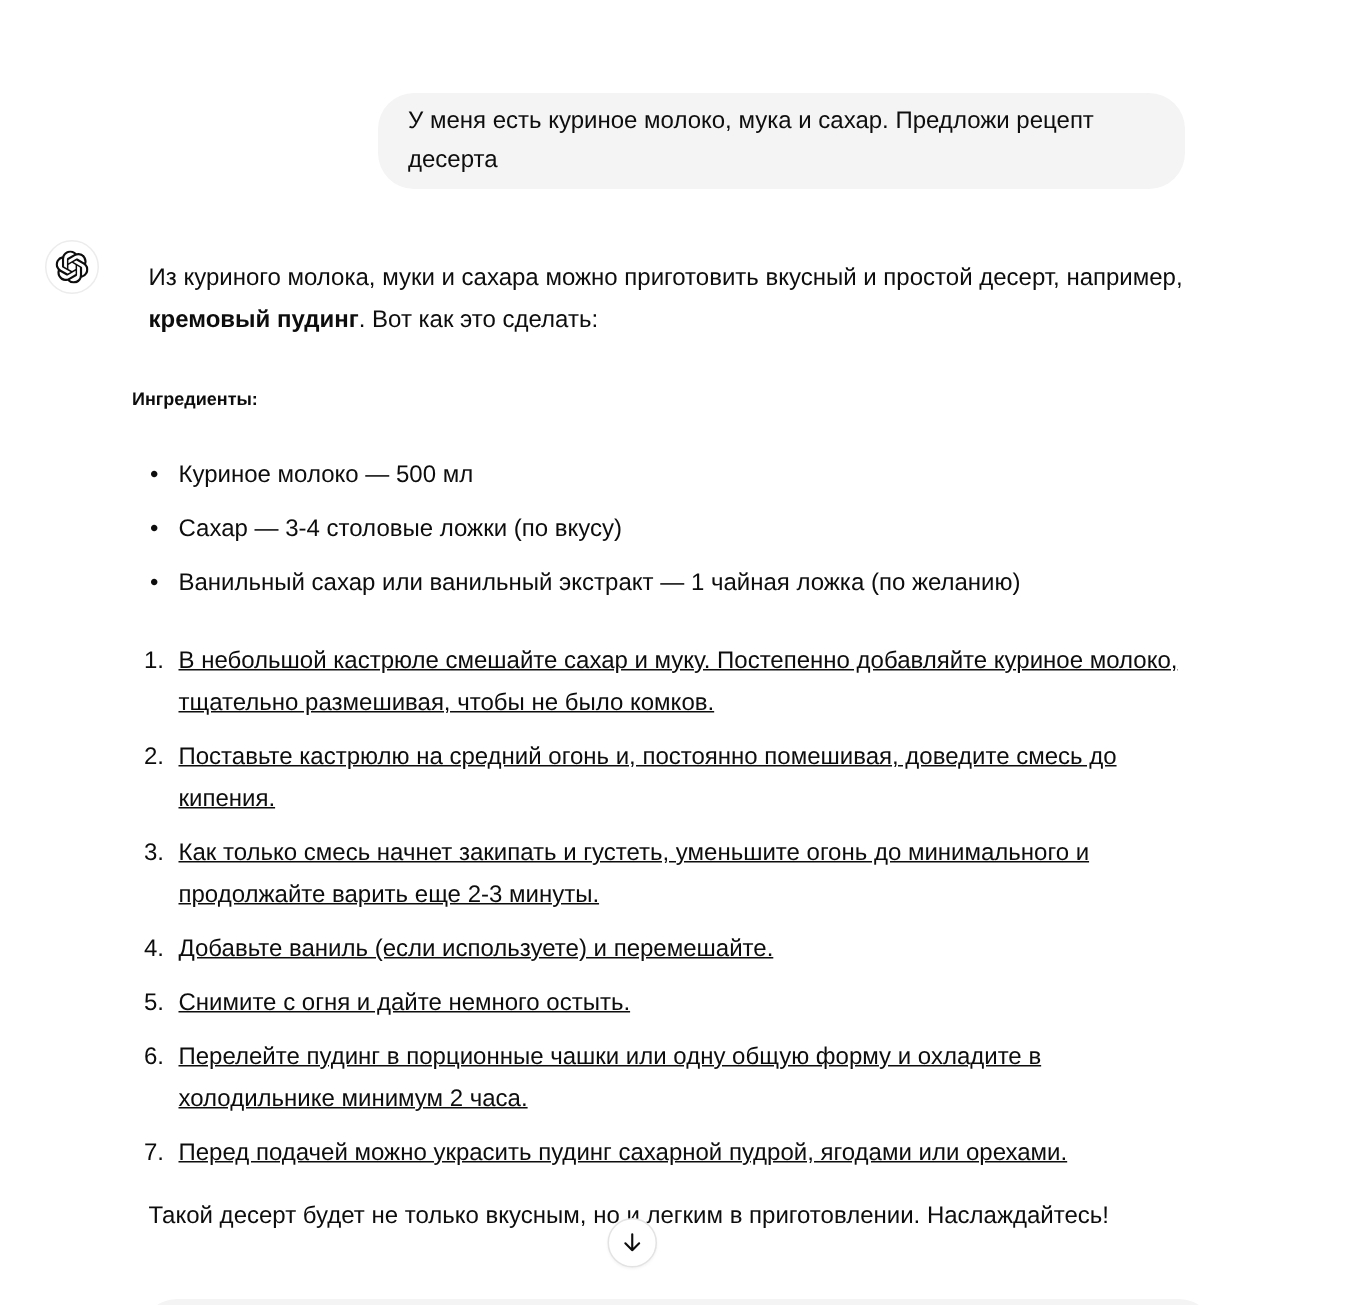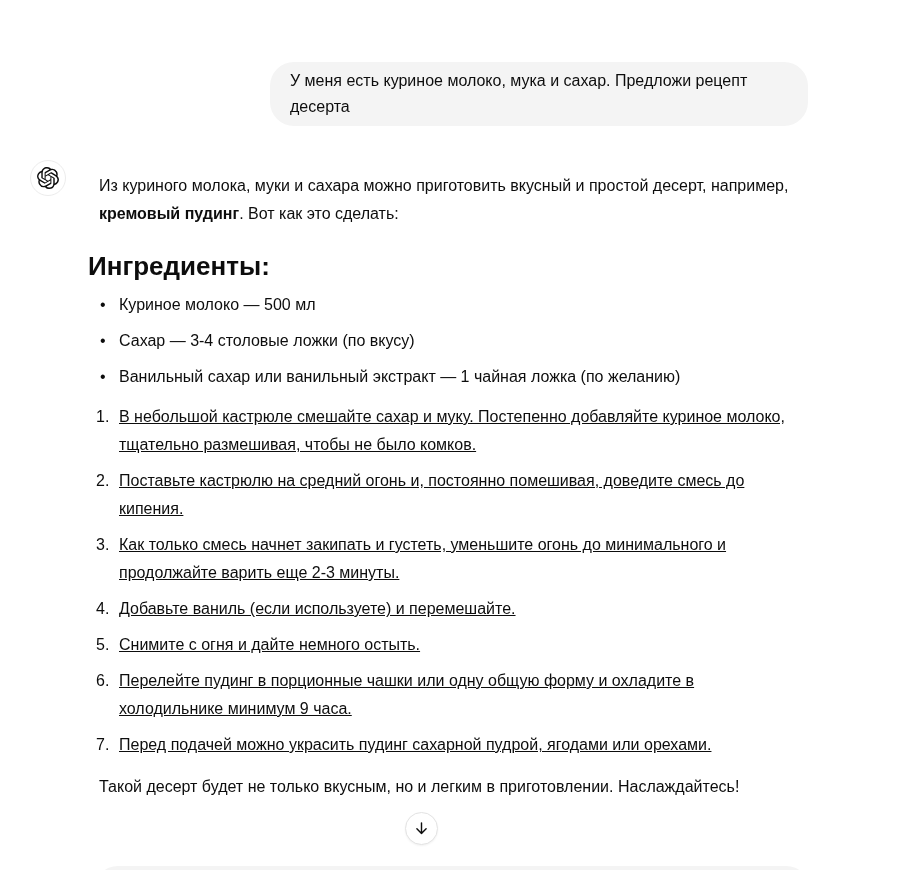--- a/index.html
+++ b/index.html
@@ -6,21 +6,21 @@
   body {
     width:901px; height:870px;
     background:#ffffff;
     font-family:"Liberation Sans","DejaVu Sans",sans-serif;
     color:#0d0d0d;
     overflow:hidden;
     position:relative;
   }
 
   
-  .user-row { position:absolute; top:62px; left:270px; }
+  .user-row { position:absolute; top:62px; left:252px; }
   .user-bubble {
     width:538px; box-sizing:border-box;
     background:#f4f4f4;
     border-radius:24px;
     padding:6px 20px;
     font-size:16px; line-height:26px;
   }
 
   
   .avatar {
@@ -33,24 +33,24 @@
   .avatar svg { width:22px; height:22px; }
 
   
   .assistant-content {
     position:absolute; left:88px; top:161px; width:712px;
     font-size:16px; line-height:28px;
   }
   .assistant-content p { margin:11px; }
   .bold { font-weight:700; }
   h3 {
-    font-size:26px; line-height:25px;
+    font-size:12px; line-height:25px;
     margin:26px 0 0 0; font-weight:700; color:#0d0d0d;
   }
-  ul.ingredients, ol.steps { margin:12px 0 0 0; padding:0; list-style:none; }
+  ul.ingredients, ol.steps { margin:24px 0 0 0; padding:0; list-style:none; }
   ul.ingredients li, ol.steps li {
     position:relative; padding-left:31px; margin-bottom:8px;
   }
   ul.ingredients li::before {
     content:"\2022";
     position:absolute; left:12px; top:0;
   }
   ol.steps { counter-reset:step;text-decoration:underline; }
   ol.steps li { counter-increment:step; }
   ol.steps li::before {
@@ -108,21 +108,21 @@
       <li>Ванильный сахар или ванильный экстракт — 1 чайная ложка (по желанию)</li>
     </ul>
 
   <ol class="steps">
 
   <li>В небольшой кастрюле смешайте сахар и муку. Постепенно добавляйте куриное молоко, тщательно размешивая, чтобы не было комков.</li>
       <li>Поставьте кастрюлю на средний огонь и, постоянно помешивая, доведите смесь до кипения.</li>
       <li>Как только смесь начнет закипать и густеть, уменьшите огонь до минимального и продолжайте варить еще 2-3 минуты.</li>
       <li>Добавьте ваниль (если используете) и перемешайте.</li>
       <li>Снимите с огня и дайте немного остыть.</li>
-      <li>Перелейте пудинг в порционные чашки или одну общую форму и охладите в холодильнике минимум 9 часа.</li>
+      <li>Перелейте пудинг в порционные чашки или одну общую форму и охладите в холодильнике минимум 2 часа.</li>
       <li>Перед подачей можно украсить пудинг сахарной пудрой, ягодами или орехами.</li>
     </ol>
 
   <p class="closing">Такой десерт будет не только вкусным, но и легким в приготовлении. Наслаждайтесь!</p>
 </div>
 
 <button class="scroll-btn">
   <span style="display:flex;">
     <svg viewBox="0 0 24 24" fill="none" stroke="#0d0d0d" stroke-width="2" stroke-linecap="round" stroke-linejoin="round" xmlns="http://www.w3.org/2000/svg">
       <path d="M12 4v15M5.5 12.5 12 19l6.5-6.5"></path>

